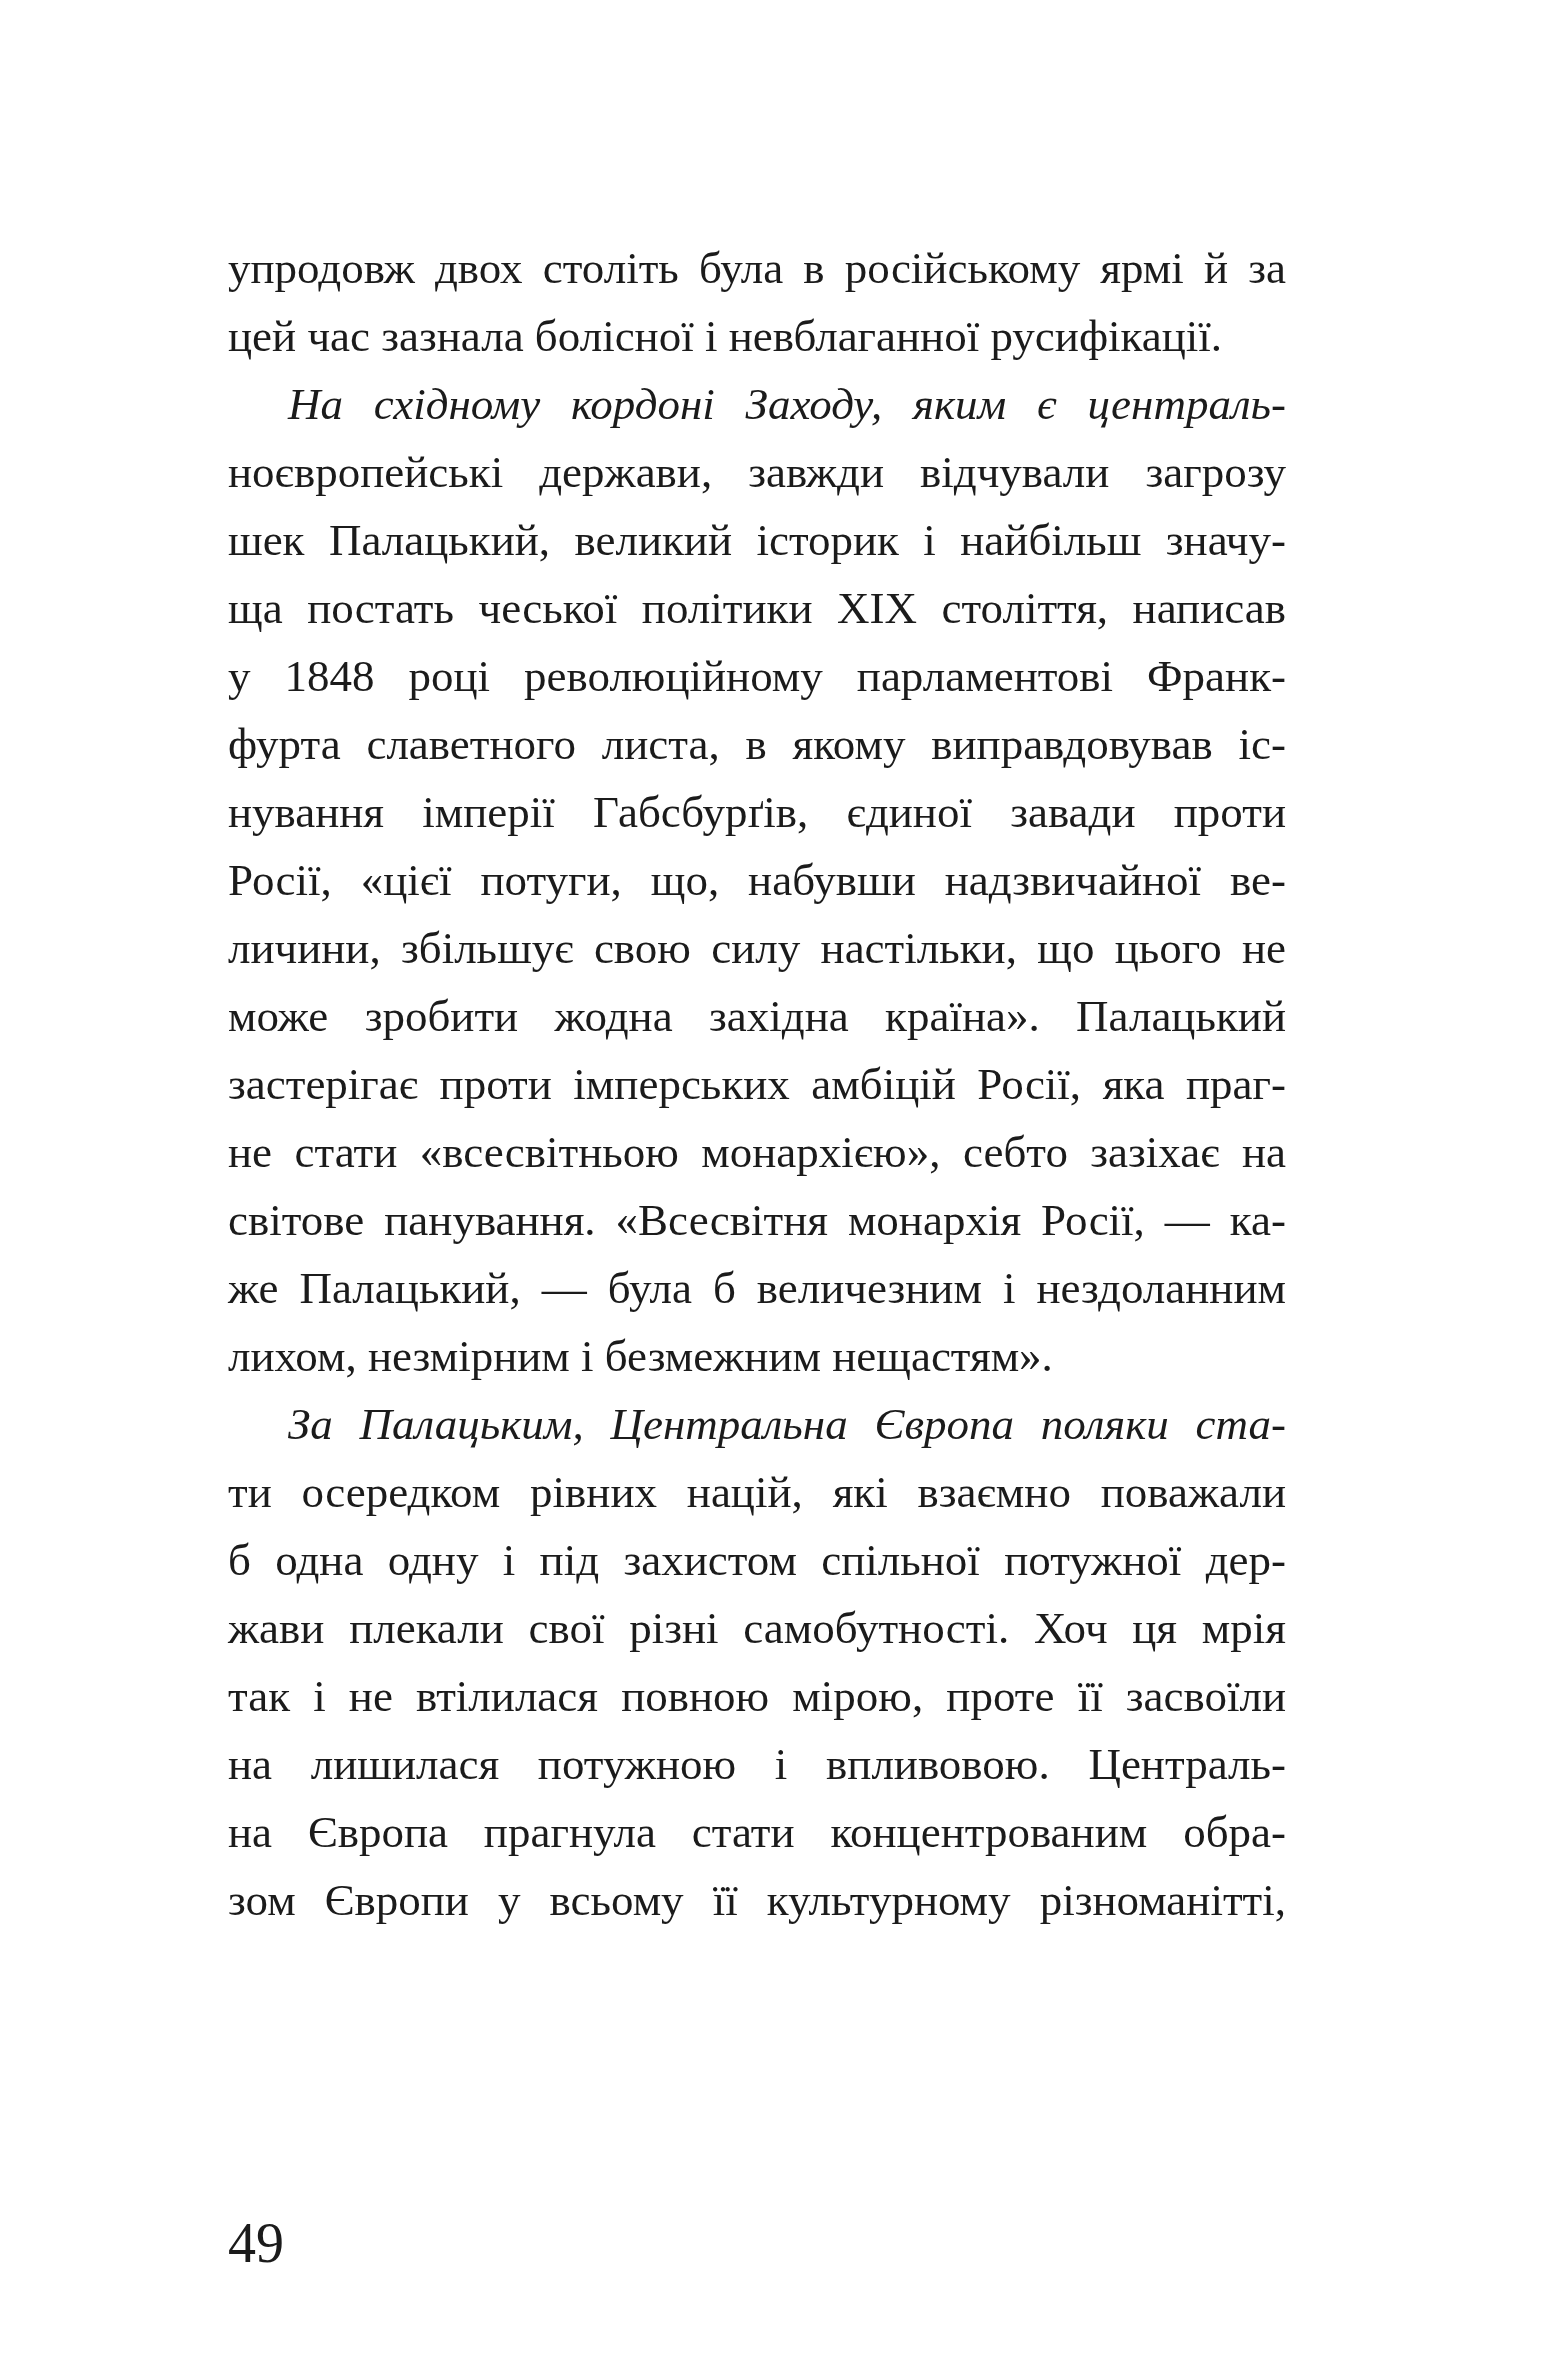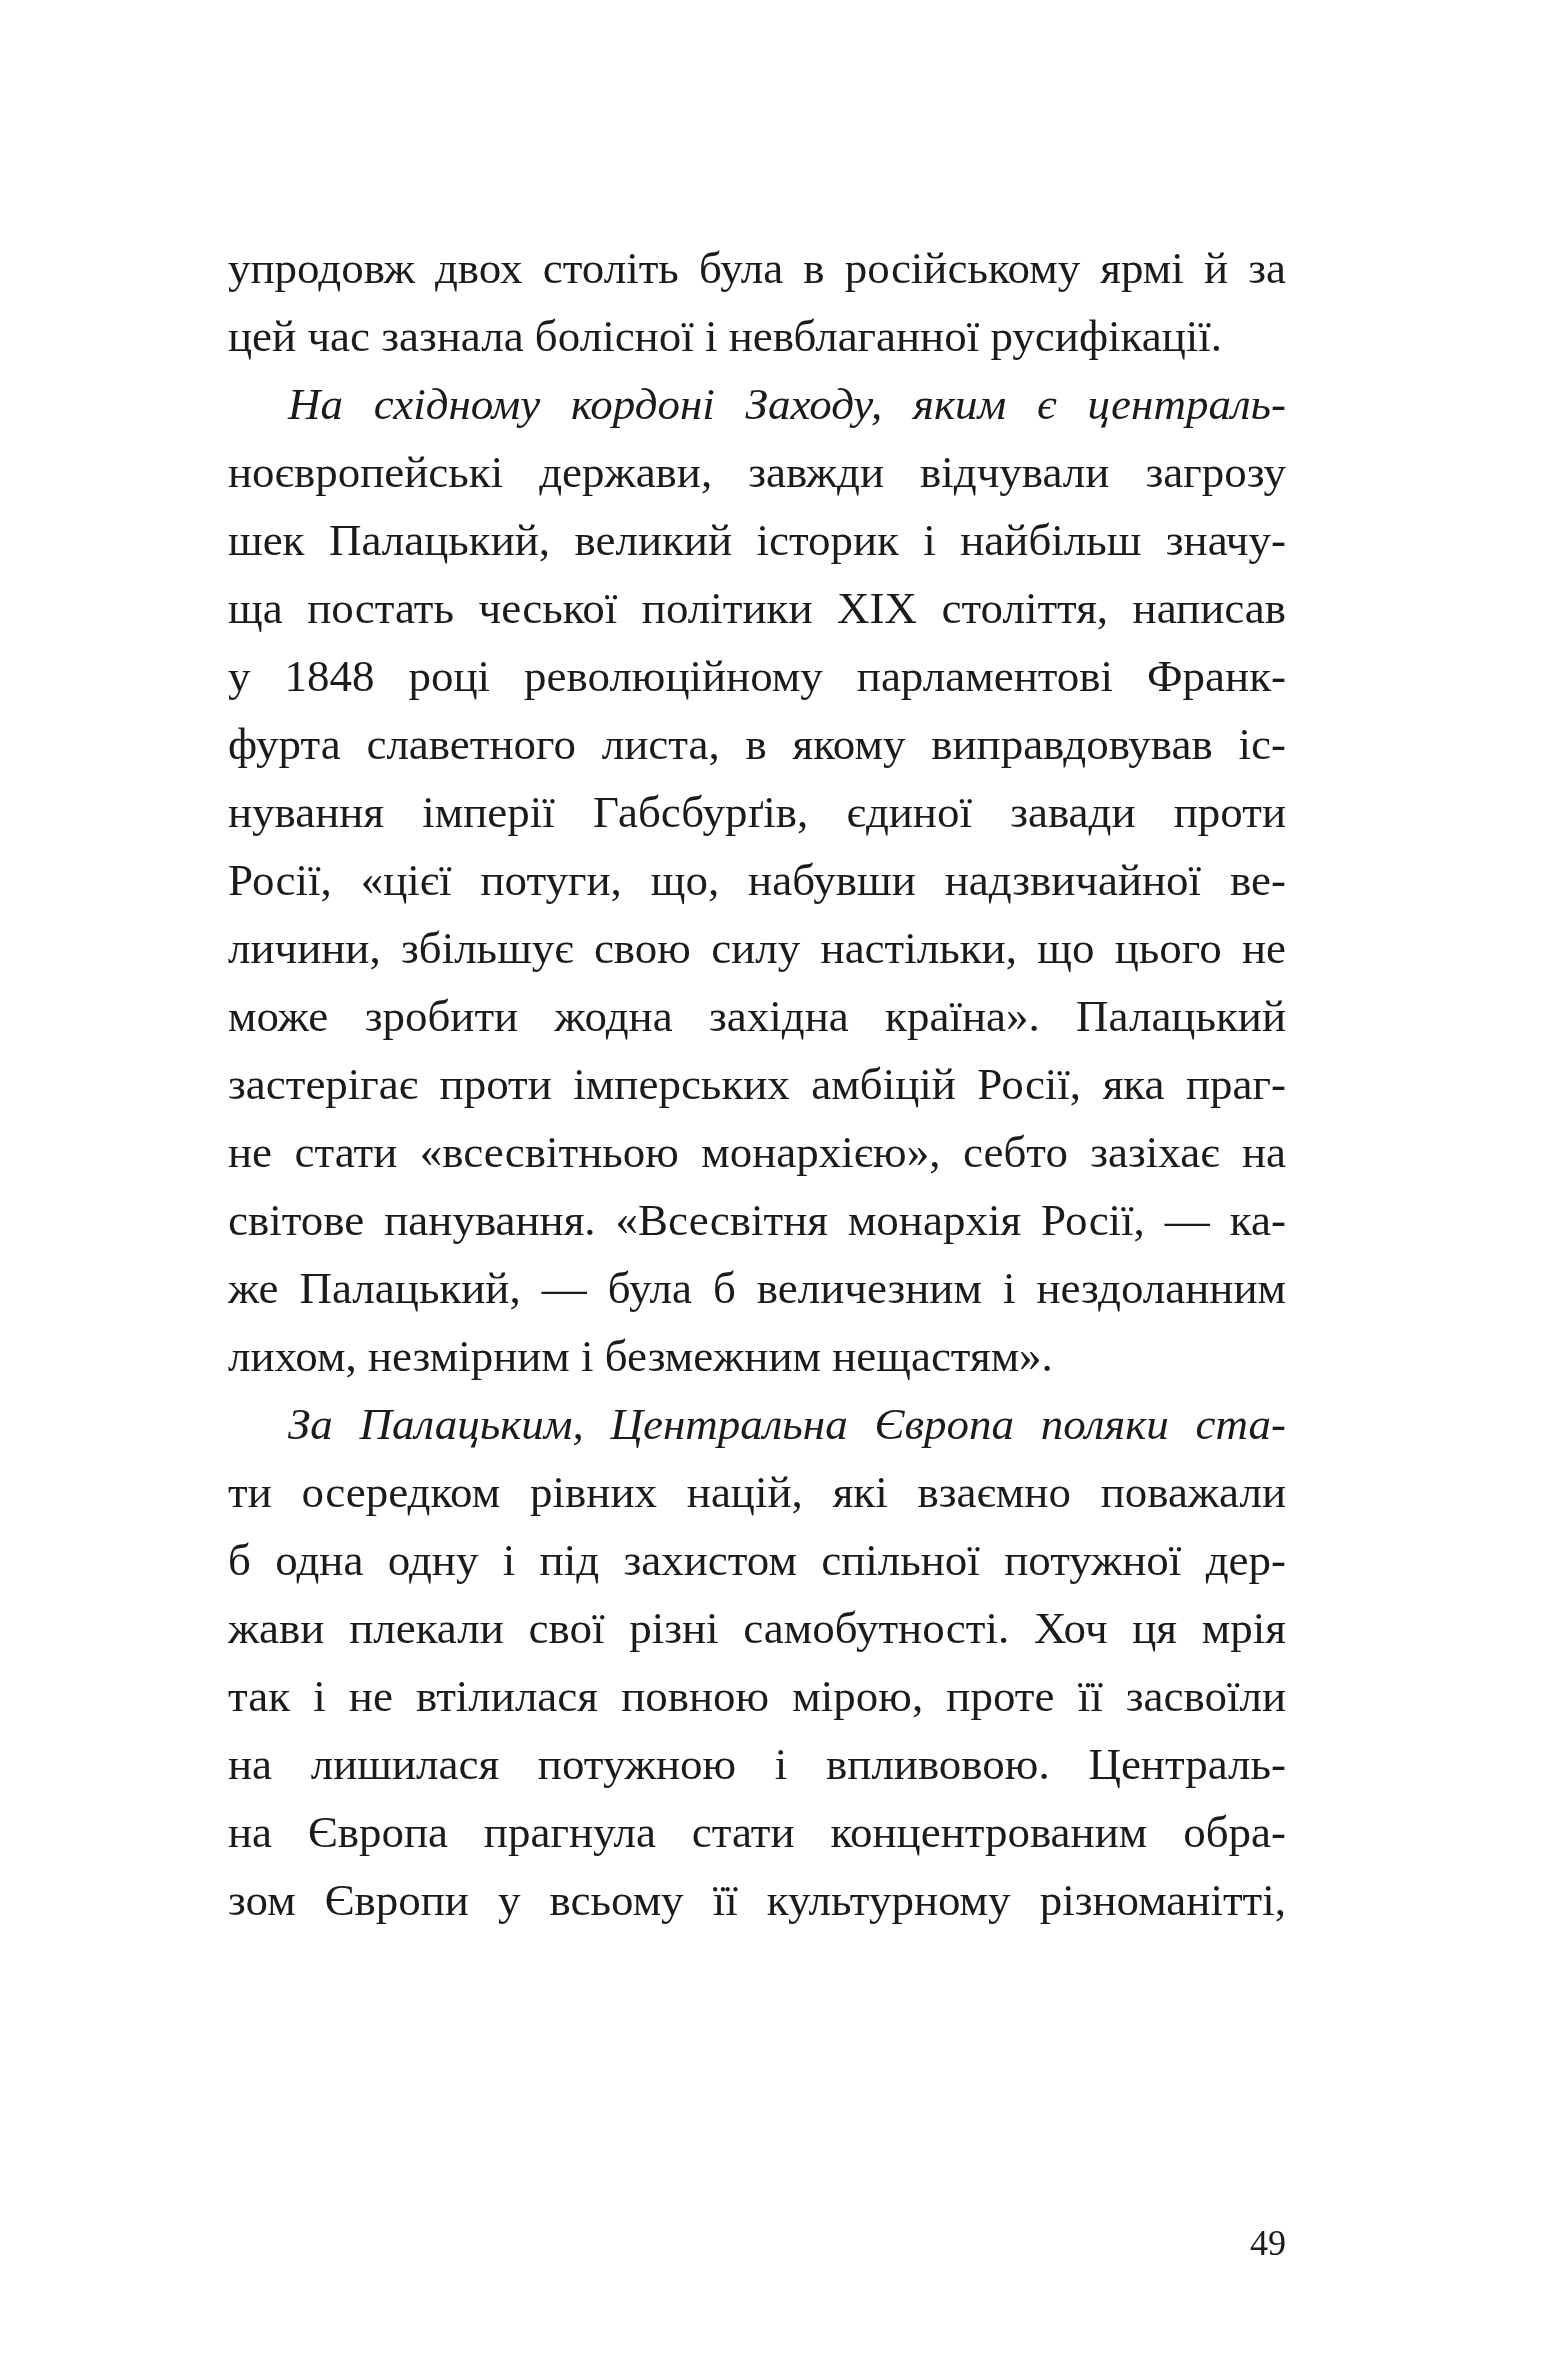--- a/index.html
+++ b/index.html
@@ -36,23 +36,23 @@
   }
   .line.indent {
     text-indent: 60px;
     font-style: italic;
   }
   .page-number {
     position: absolute;
     left: 228px;
     top: 2223px;
     width: 1058px;
-    font-size: 36px;
+    font-size: 56px;
     line-height: 40px;
-    text-align: right;
+    text-align: left;
   }
 </style>
 </head>
 <body style="background: rgb(255, 255, 255); color: rgb(27, 27, 27);">
 
 <div class="page">
   <div class="text-block">
       <div class="line">упродовж двох століть була в російському ярмі й за</div>
       <div class="line para-end">цей час зазнала болісної і невблаганної русифікації.</div>
       <div class="line indent">На східному кордоні Заходу, яким є централь-</div>

